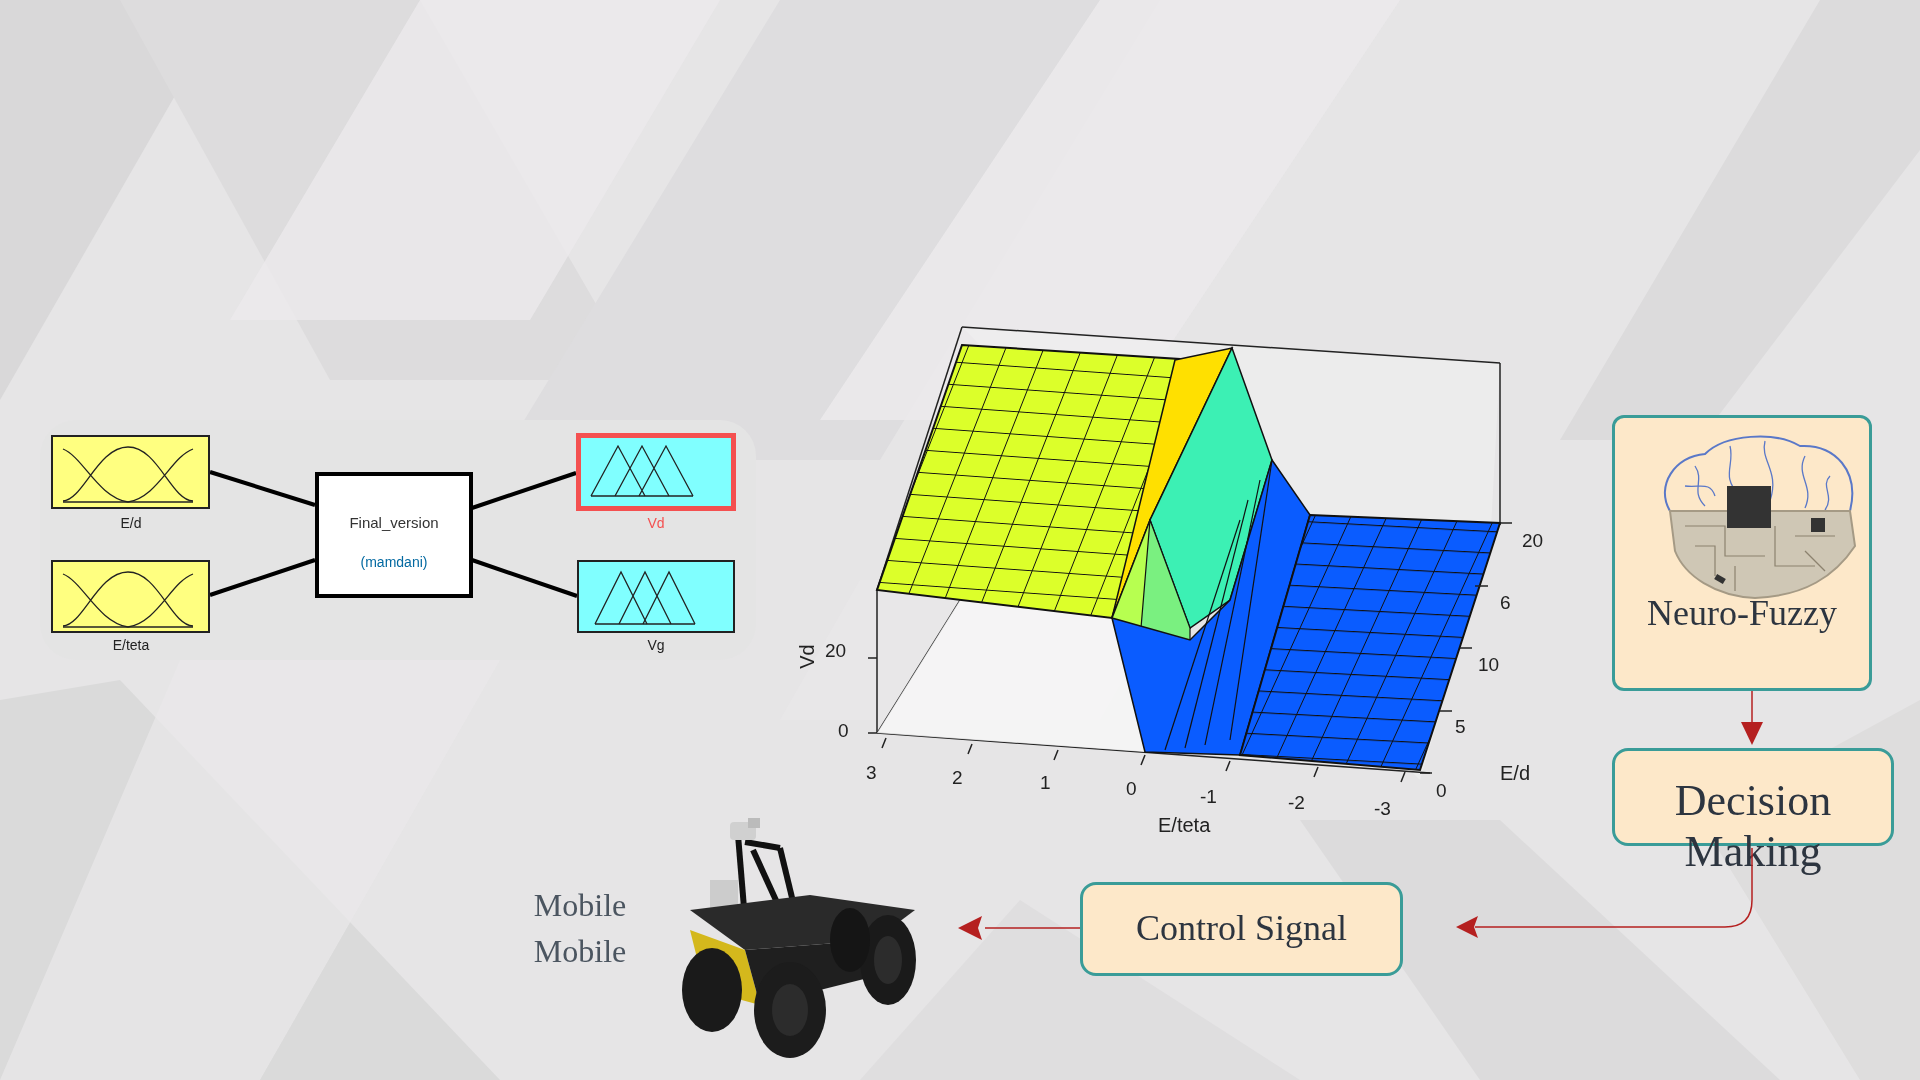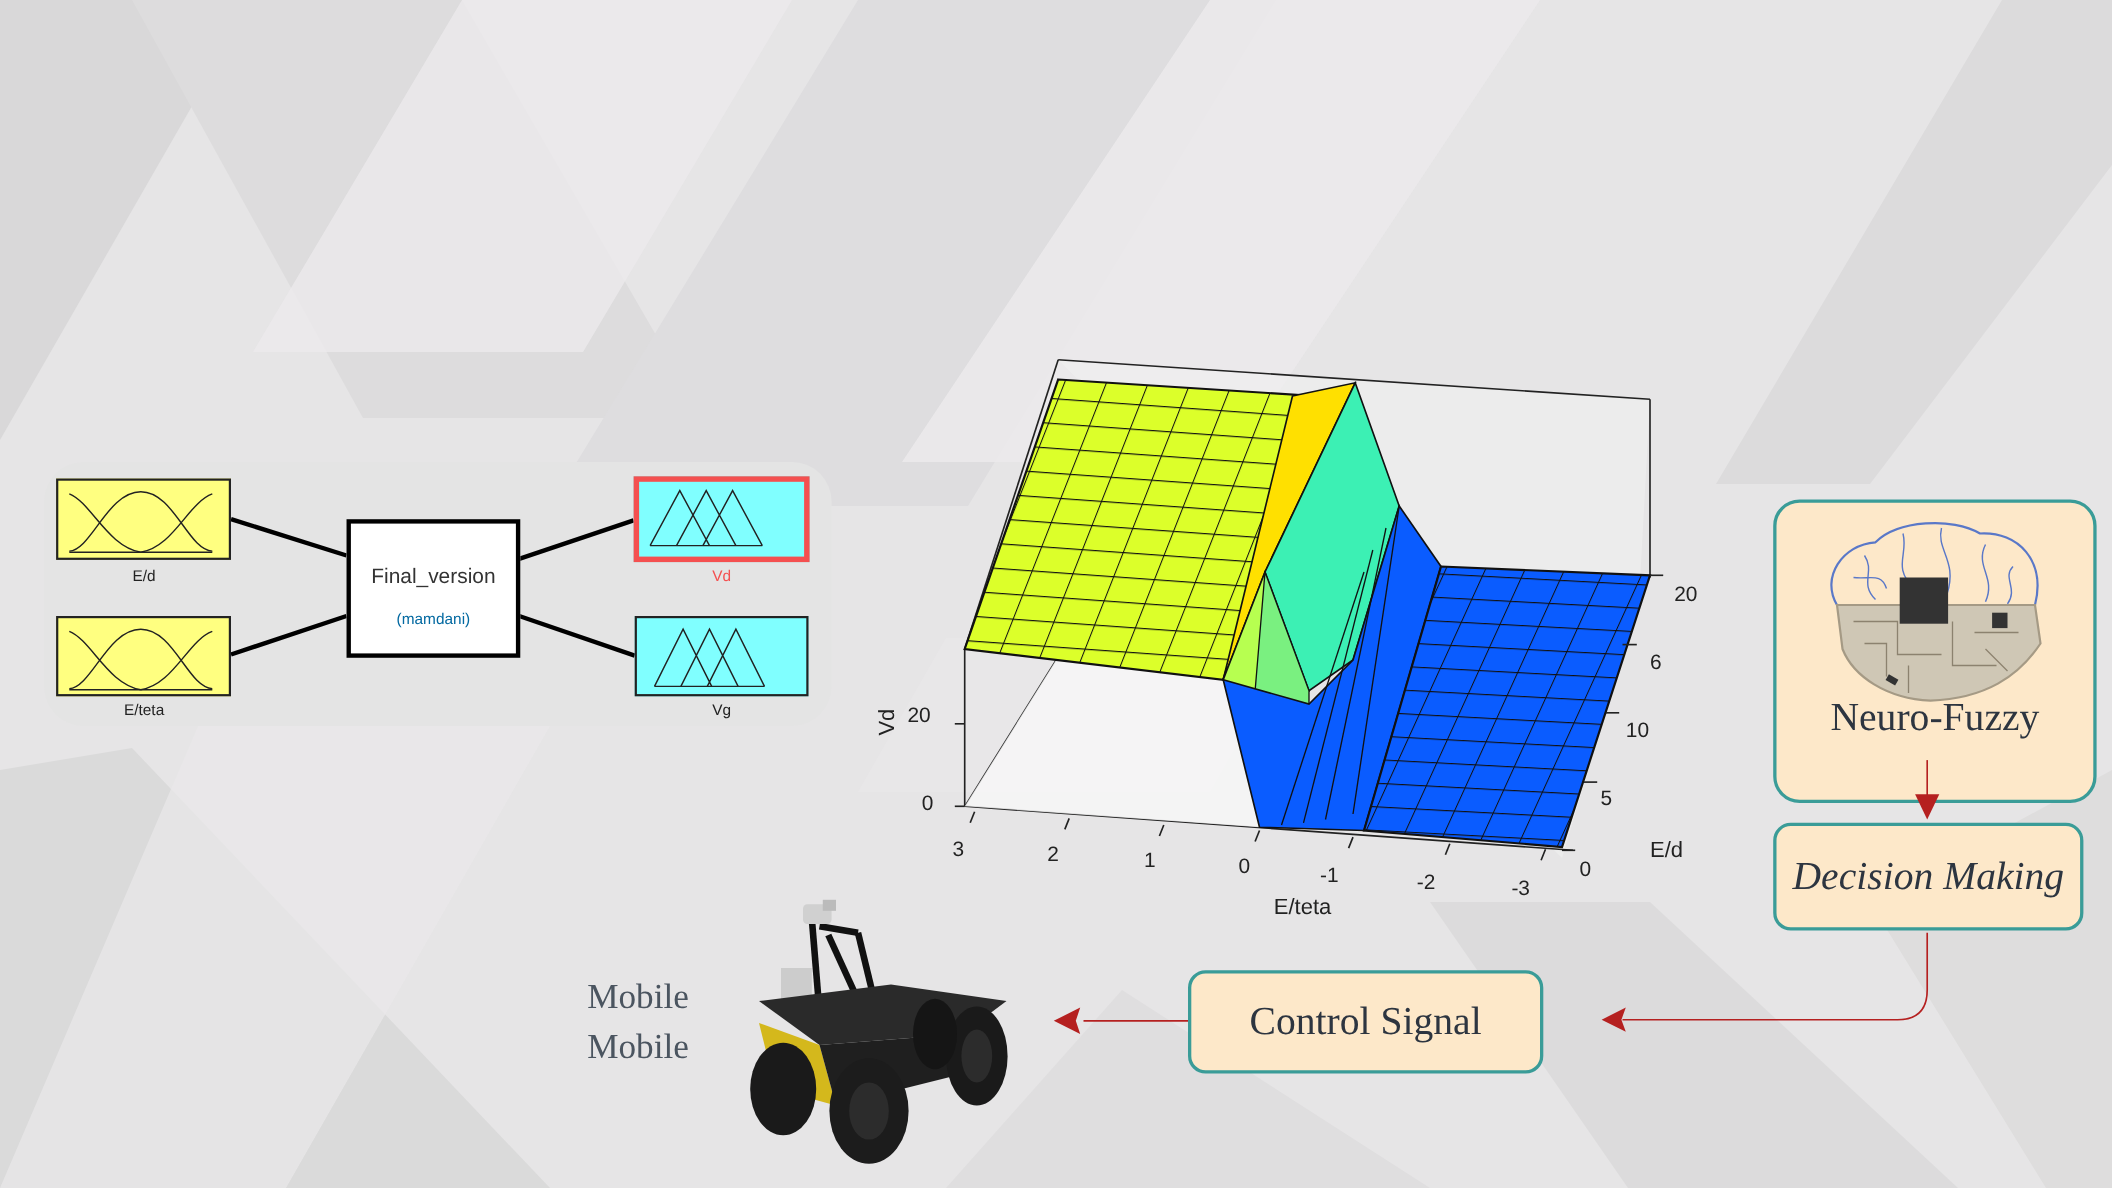--- a/index.html
+++ b/index.html
@@ -21,21 +21,21 @@
   .mf-box.cyan { background:#80ffff; }
   .mf-box.selected { border:5px solid #f45050; }
   .mf-label {
     position:absolute; font-size:14px; color:#222; text-align:center; width:160px;
   }
   .mf-label.red { color:#f45050; }
   .fis-core {
     position:absolute; left:315px; top:472px; width:158px; height:126px;
     box-sizing:border-box; border:4px solid #000; background:#fff;
   }
-  .fis-core .name { position:absolute; top:38px; width:100%; text-align:center; font-size:19px; color:#333; }
+  .fis-core .name { position:absolute; top:38px; width:100%; text-align:center; font-size:15px; color:#333; }
   .fis-core .type { position:absolute; top:78px; width:100%; text-align:center; font-size:14px; color:#0369a1; }
 
   
   .tick { position:absolute; font-size:19px; color:#222; font-family:"Liberation Sans", sans-serif; }
   .axis-label { position:absolute; font-size:20px; color:#222; }
 
   
   .flow-box {
     position:absolute; box-sizing:border-box; background:#fde8c9;
     border:3px solid #3a9c98; border-radius:16px;
@@ -181,21 +181,21 @@
 <div class="tick" style="left:1374px;top:798px;">-3</div>
 <div class="axis-label" style="left:1158px;top:814px;">E/teta</div>
 
 <div class="tick" style="left:1436px;top:780px;">0</div>
 <div class="tick" style="left:1455px;top:716px;">5</div>
 <div class="tick" style="left:1478px;top:654px;">10</div>
 <div class="tick" style="left:1500px;top:592px;">6</div>
 <div class="tick" style="left:1522px;top:530px;">20</div>
 <div class="axis-label" style="left:1500px;top:762px;">E/d</div>
 
-<div class="flow-box" style="left:1612px;top:415px;width:294px;height:276px;border-radius:24px;margin-top:39px;">
+<div class="flow-box" style="left:1612px;top:415px;width:260px;height:276px;border-radius:12px;">
   <svg class="abs" style="left:30px;top:8px;" width="222" height="180">
     <path d="M25,85 C10,60 30,30 60,28 C80,8 130,5 155,20 C190,18 215,45 205,85 Z" fill="none" stroke="#5a78c8" stroke-width="2"></path>
     <g stroke="#5a78c8" stroke-width="1.3" fill="none">
       <path d="M50,40 C60,55 45,65 60,80"></path>
         <path d="M85,20 C90,40 75,50 95,70"></path>
       <path d="M120,15 C115,35 135,45 125,75"></path>
         <path d="M160,30 C150,50 170,60 160,82"></path>
       <path d="M185,50 C175,60 190,70 180,84"></path>
         <path d="M40,60 C55,62 65,55 70,70"></path>
     </g>
@@ -209,21 +209,21 @@
         <path d="M160,125 L180,145"></path>
     </g>
     <rect x="82" y="60" width="44" height="42" fill="#333"></rect>
     <rect x="166" y="92" width="14" height="14" fill="#333"></rect>
     <rect x="70" y="150" width="10" height="6" fill="#333" transform="rotate(30 75 153)"></rect>
   </svg>
   <div class="nf-title" style="top:172px;">Neuro-Fuzzy</div>
 </div>
 
 <div class="flow-box" style="left:1612px;top:748px;width:282px;height:98px;">
-  <div style="position:absolute;left:0;width:100%;top:24px;font-size:36px;font-style:italic;">Decision Making</div>
+  <div style="position:absolute;left:0;width:100%;top:24px;font-size:44px;">Decision Making</div>
 </div>
 
 <div class="flow-box" style="left:1080px;top:882px;width:323px;height:94px;">
   <div style="position:absolute;left:0;width:100%;top:22px;font-size:36px;">Control Signal</div>
 </div>
 
 <svg class="abs" style="left:0;top:0;width:1920px;height:1080px;pointer-events:none">
   <line x1="1752" y1="691" x2="1752" y2="728" stroke="#b52020" stroke-width="1.5"></line>
   <polygon points="1741,722 1763,722 1752,745" fill="#b52020"></polygon>
   <path d="M1752,848 V900 Q1752,927 1725,927 H1475" fill="none" stroke="#b52020" stroke-width="1.5"></path>

